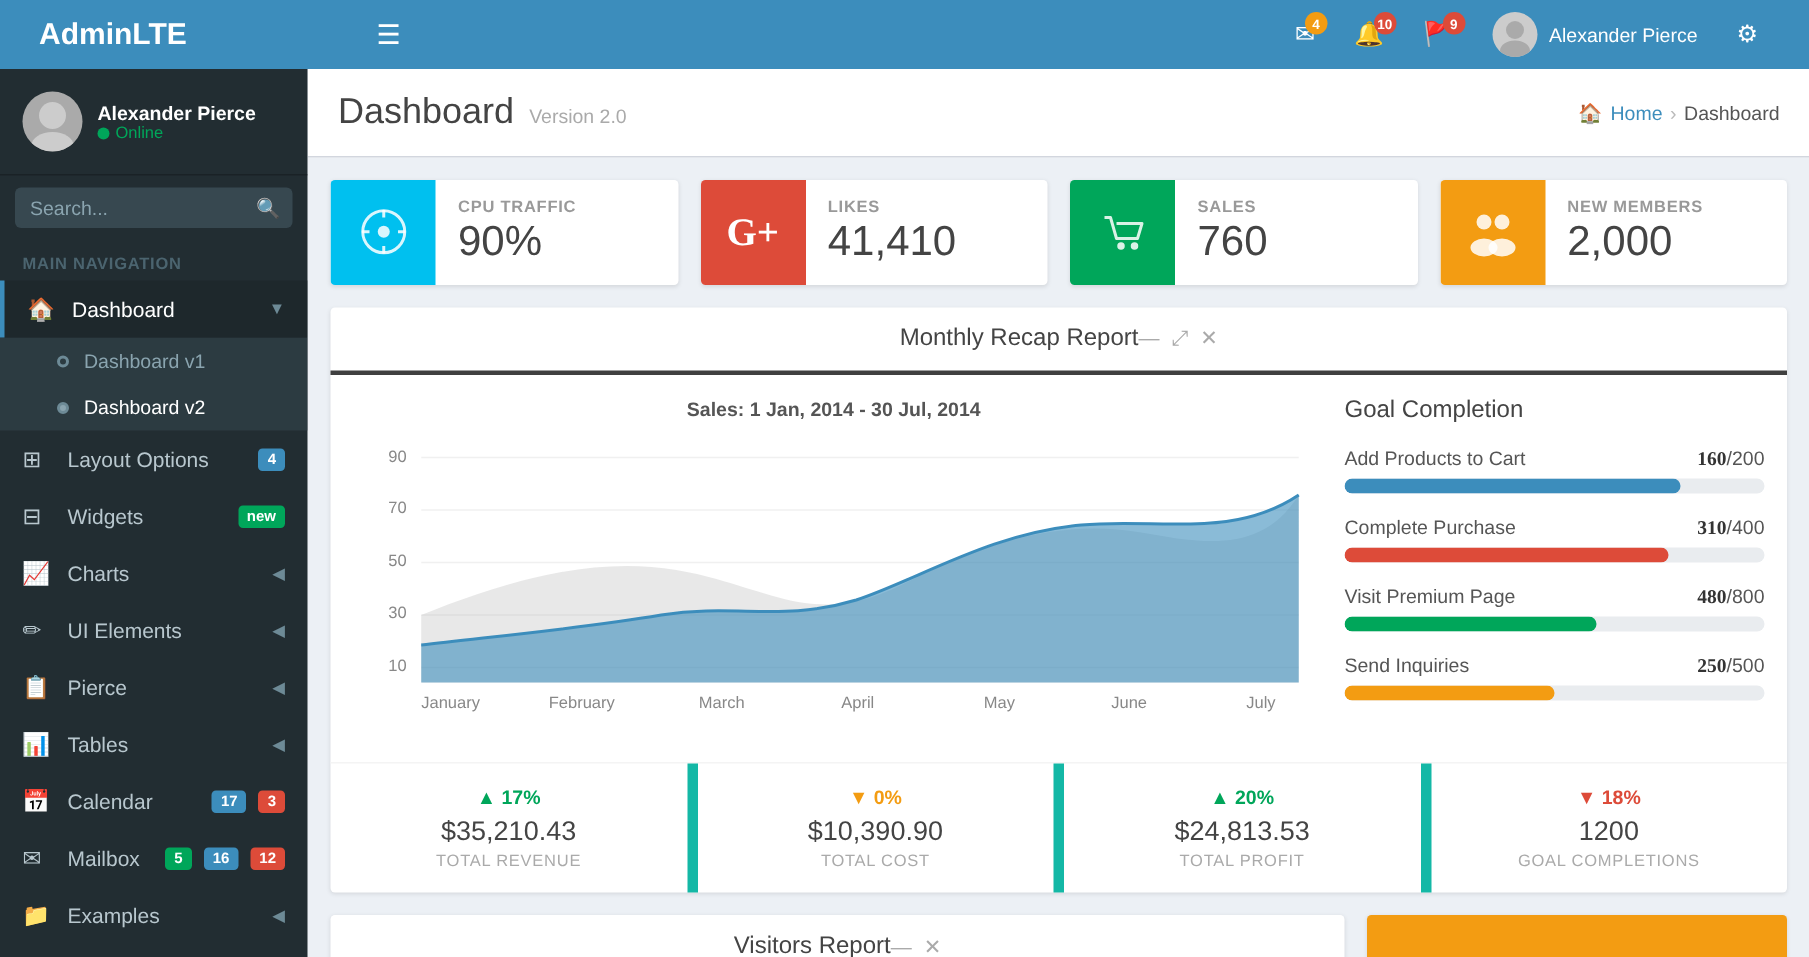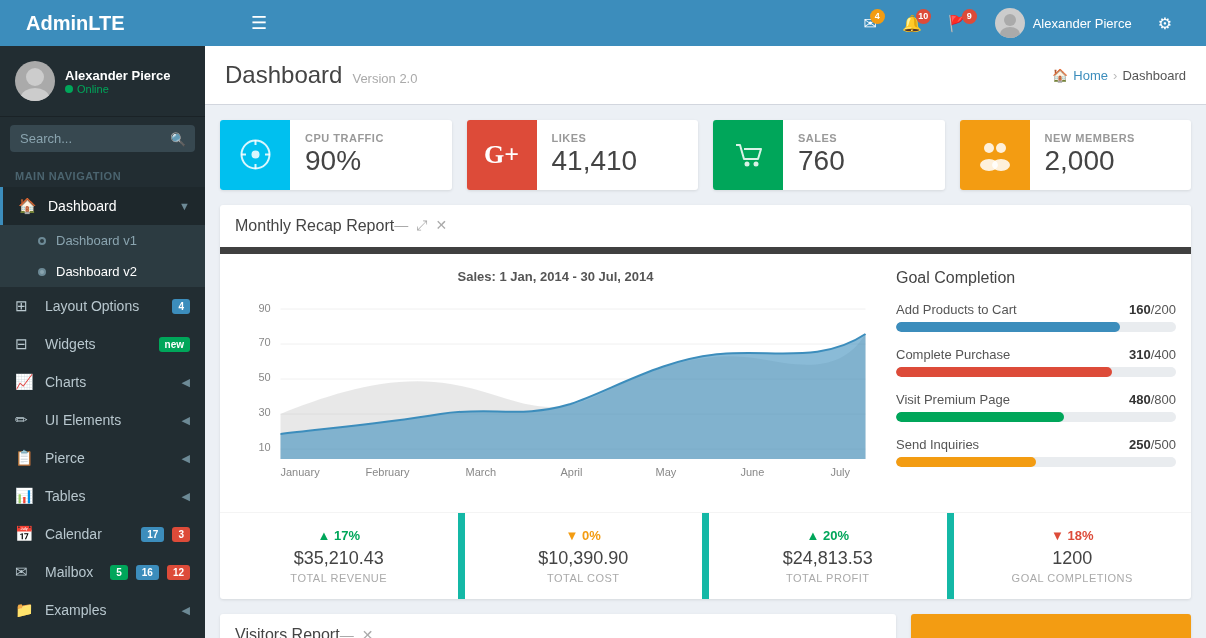--- a/index.html
+++ b/index.html
@@ -109,40 +109,40 @@
     .stat-box-icon.blue { background: #00c0ef; }
     .stat-box-icon.red { background: #dd4b39; }
     .stat-box-icon.green { background: #00a65a; }
     .stat-box-icon.yellow { background: #f39c12; }
     .stat-box-content { padding: 12px 15px; }
     .stat-box-label { font-size: 11px; color: #999; text-transform: uppercase; letter-spacing: 0.5px; font-weight: 600; }
     .stat-box-value { font-size: 28px; color: #444; font-weight: 300; line-height: 1.2; }
 
     
     .panel { background: white; border-radius: 3px; box-shadow: 0 1px 3px rgba(0,0,0,0.1); margin-bottom: 15px; }
-    .panel-header { padding: 12px 15px; border-bottom: 7px solid #404040; display: flex; align-items: center; justify-content: flex-start; }
+    .panel-header { padding: 12px 15px; border-bottom: 3px solid #404040; display: flex; align-items: center; justify-content: center; }
     .panel-title { font-size: 16px; color: #444; font-weight: 400; }
     .panel-tools { display: flex; gap: 8px; color: #aaa; cursor: pointer; font-size: 14px; }
     .panel-body { padding: 15px; }
 
     
     .chart-section { display: flex; gap: 20px; }
     .chart-left { flex: 1; }
     .chart-right { width: 280px; }
     .chart-title { text-align: center; font-size: 13px; color: #555; margin-bottom: 10px; font-weight: 600; }
 
     
     .chart-container { position: relative; }
 
     
     .goal-title { font-size: 16px; color: #444; margin-bottom: 15px; font-weight: 500; }
     .goal-item { margin-bottom: 15px; }
     .goal-label { display: flex; justify-content: space-between; font-size: 13px; color: #555; margin-bottom: 5px; }
     .goal-label .goal-value { color: #555; }
-    .goal-label .goal-value strong { color: #333; }
+    .goal-label .goal-value strong { color: #333; font-family: Liberation Serif, serif; }
     .progress-bar { height: 10px; background: #e9ecef; border-radius: 5px; overflow: hidden; }
     .progress-fill { height: 100%; border-radius: 5px; }
     .progress-fill.blue { background: #3c8dbc; }
     .progress-fill.red { background: #dd4b39; }
     .progress-fill.green { background: #00a65a; }
     .progress-fill.yellow { background: #f39c12; }
 
     
     .stats-row { display: flex; border-top: 1px solid #f4f4f4; }
     .stats-cell { flex: 1; padding: 15px; text-align: center; border-right: 7px solid #14b8a6; }

